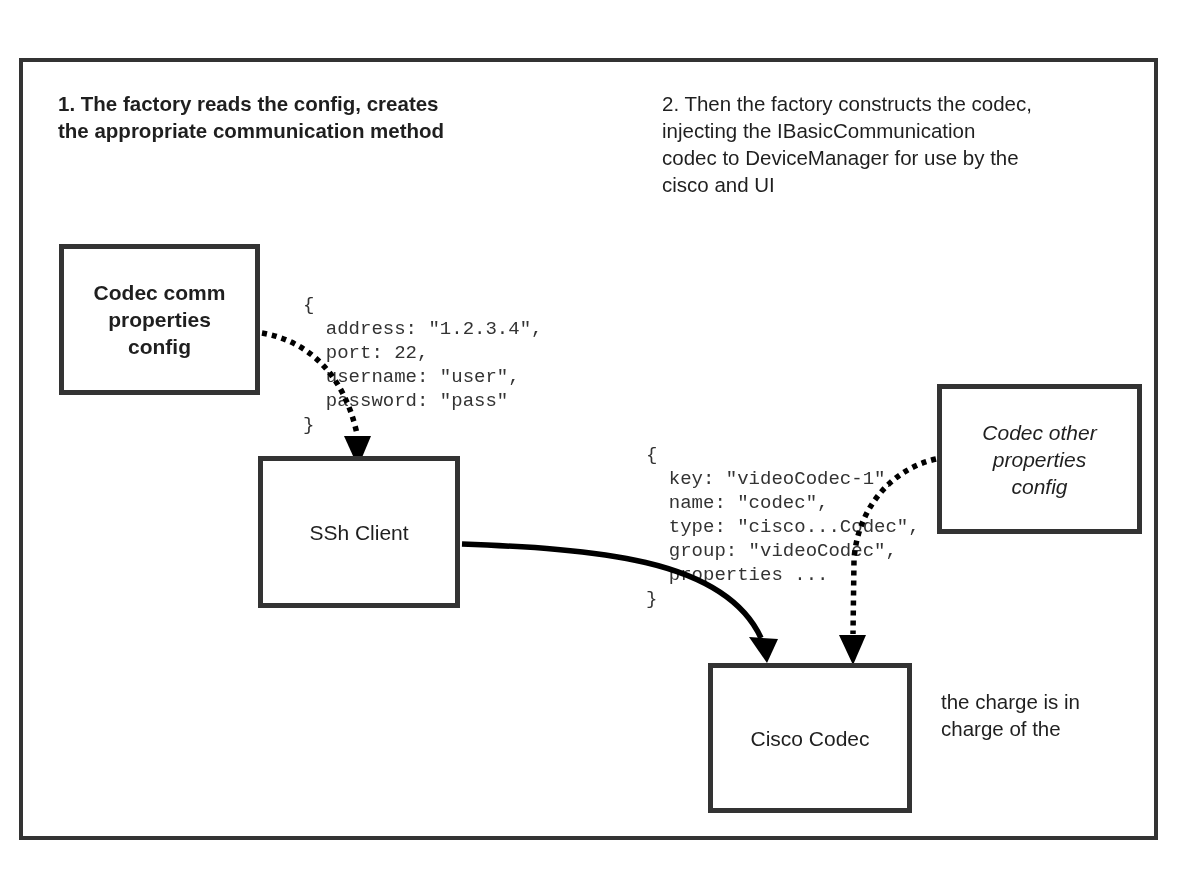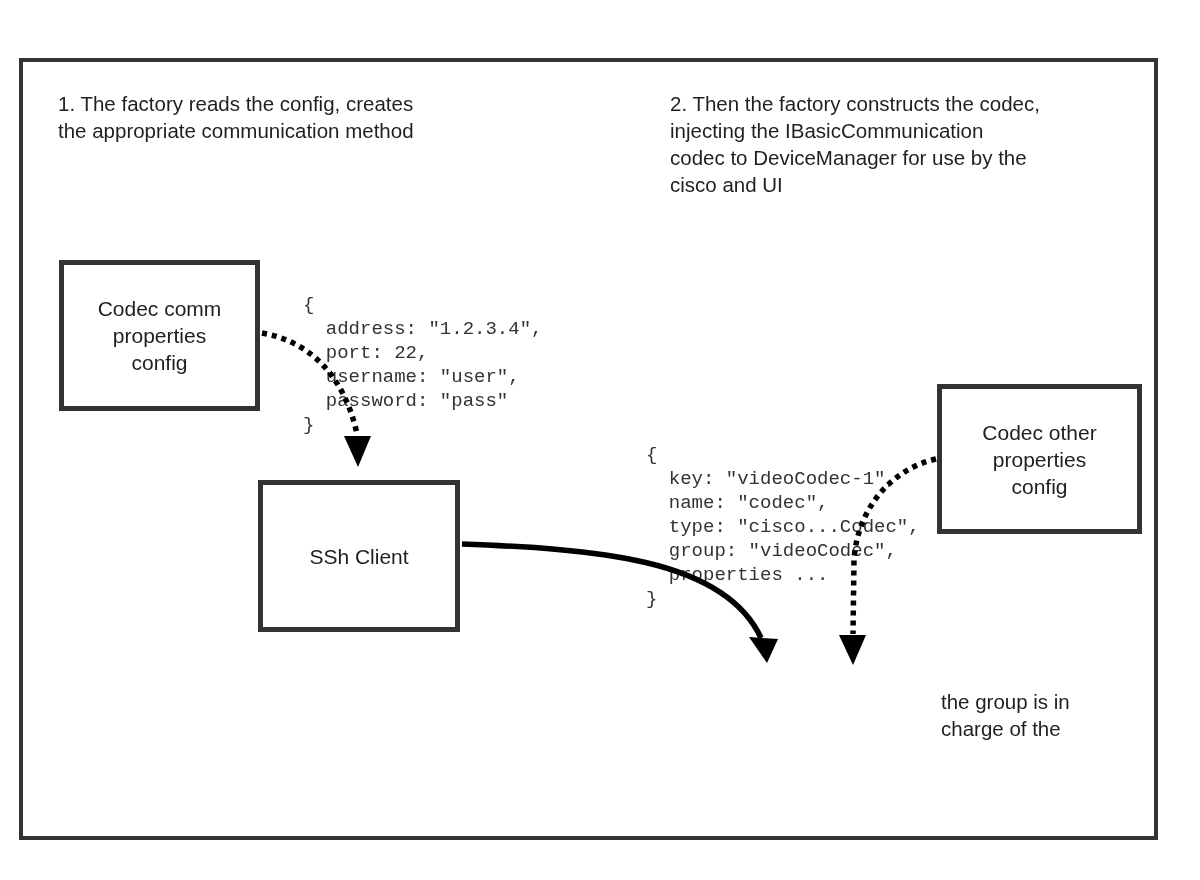--- a/index.html
+++ b/index.html
@@ -34,33 +34,33 @@
     display: flex;
     align-items: center;
     justify-content: center;
     text-align: center;
     font-size: 21px;
     line-height: 27px;
     white-space: pre-line;
     color: #1f1f1f;
     z-index: 3;
   }
-  .node-codec-comm   { left: 59px;  top: 260px; width: 191px; height: 141px; }
-  .node-ssh-client   { left: 258px; top: 480px; width: 192px; height: 142px; }
-  .node-codec-other  { left: 937px; top: 384px; width: 195px; height: 140px; }
+  .node-codec-comm   { left: 59px;  top: 244px; width: 191px; height: 141px; font-weight: bold; }
+  .node-ssh-client   { left: 258px; top: 456px; width: 192px; height: 142px; }
+  .node-codec-other  { left: 937px; top: 384px; width: 195px; height: 140px; font-style: italic; }
   .node-cisco-codec  { left: 708px; top: 663px; width: 194px; height: 140px; }
   .note {
     position: absolute;
     font-size: 20.5px;
     line-height: 27px;
     color: #1f1f1f;
     z-index: 2;
   }
-  .note-step1  { left: 58px;  top: 90px;  width: 470px; }
-  .note-step2  { left: 662px; top: 90px;  width: 470px; margin-left: 8px; }
+  .note-step1  { left: 58px;  top: 90px;  width: 470px; font-weight: bold; }
+  .note-step2  { left: 662px; top: 90px;  width: 470px; }
   .note-result { left: 941px; top: 688px; width: 230px; }
   .code {
     position: absolute;
     margin: 0;
     font-family: "Liberation Mono", "DejaVu Sans Mono", monospace;
     font-size: 19px;
     line-height: 24px;
     color: #333333;
     white-space: pre;
     z-index: 1;
@@ -90,40 +90,43 @@
   </div>
 
   <div class="note note-step2">
     <div>2. Then the factory constructs the codec,</div>
     <div>injecting the IBasicCommunication</div>
     <div>codec to DeviceManager for use by the</div>
     <div>cisco and UI</div>
   </div>
 
   <div class="note note-result">
-    <div>the group is in</div>
+    <div>the charge is in</div>
     <div>charge of the</div>
   </div>
 
   <div class="node node-codec-comm">
     <span>Codec comm
 properties
 config</span>
   </div>
 
   <div class="node node-ssh-client">
     <span>SSh Client</span>
   </div>
 
   <div class="node node-codec-other">
     <span>Codec other
 properties
 config</span>
   </div>
 
+  <div class="node node-cisco-codec">
+    <span>Cisco Codec</span>
+  </div>
 
   <pre class="code code-comm">{
   address: "1.2.3.4",
   port: 22,
   username: "user",
   password: "pass"
 }</pre>
 
   <pre class="code code-codec">{
   key: "videoCodec-1",

